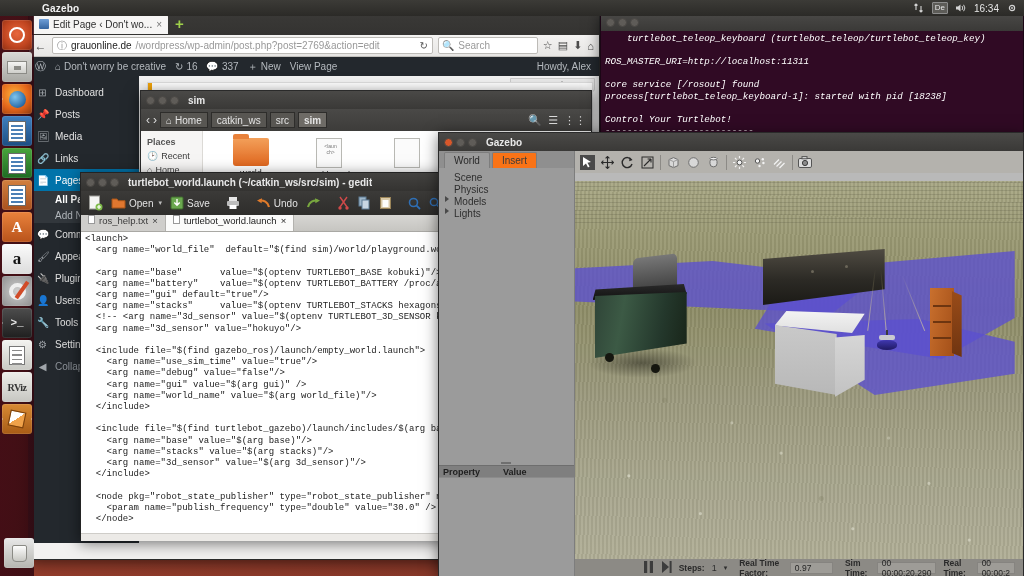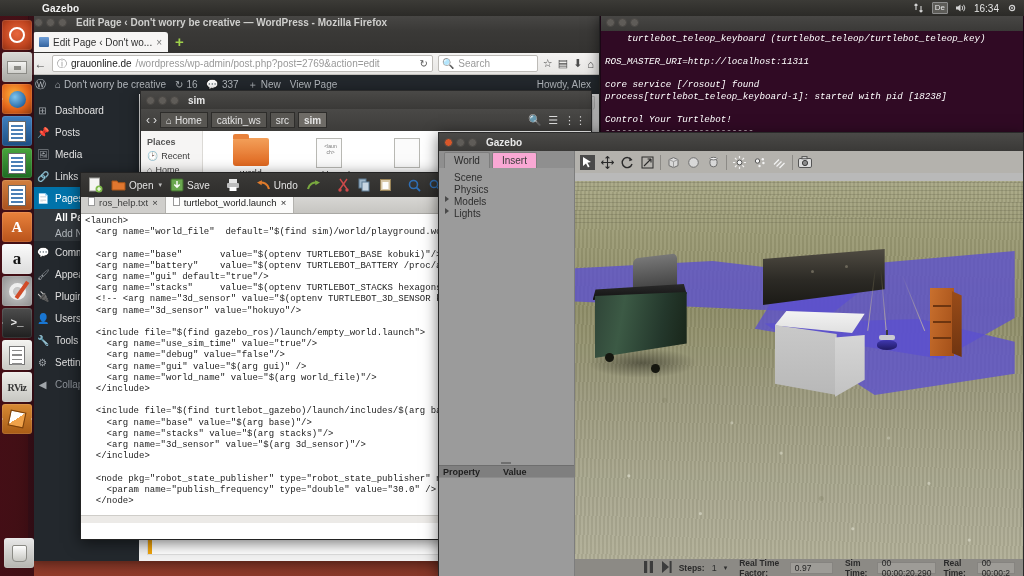--- a/index.html
+++ b/index.html
@@ -157,21 +157,21 @@
   #term-body { height:118px; padding:2px 4px; color:#ffffff; font-family:"Liberation Mono", monospace;
                font-size:9.2px; line-height:11.5px; white-space:pre; overflow:hidden;font-style:italic; }
 
   
   #gazebo { left:438px; top:132px; width:586px; height:444px; background:#9e9e9e; border:1px solid #2a2a2a; z-index:60; }
   #gazebo .titlebar{ background:linear-gradient(#4a4947,#3a3937); }
   #gz-body { display:flex; height:calc(444px - 18px); }
   #gz-left { width:146px; background:#9b9b9b; border-right:1px solid #7d7d7d; display:flex; flex-direction:column; }
   #gz-tabs { height:17px; display:flex; align-items:flex-end; padding-left:5px; background:#8f8f8f;}
   .gz-tab { height:16px; padding:0 9px; font-size:10px; color:#3b3b3b; display:flex; align-items:center;
-            background:#f9a8d4; border:1px solid #7d7d7d; border-bottom:none; border-radius:2px 2px 0 0; margin-right:2px;}
+            background:#f97316; border:1px solid #7d7d7d; border-bottom:none; border-radius:2px 2px 0 0; margin-right:2px;}
   .gz-tab.active { background:#9b9b9b; color:#2a2a2a; }
   #gz-tree { flex:1; background:#9b9b9b; padding:4px 0 0 0; }
   .gz-node { height:12px; display:flex; align-items:flex-start; gap:3px; padding-left:15px; font-size:10px; color:#2e2e2e;}
   .gz-node .arw{ width:0;height:0;border-top:3px solid transparent;border-bottom:3px solid transparent;
                  border-left:4px solid #4a4a4a; margin-left:-9px; margin-right:2px;}
   #gz-proptitle { height:12px; background:#7f7f7f; display:flex; align-items:center; font-size:9px;
                   font-weight:bold; color:#1f1f1f; border-top:1px solid #6e6e6e;}
   #gz-proptitle .c1{ width:64px; padding-left:4px;} #gz-proptitle .c2{}
   #gz-handle { height:5px; background:#9b9b9b; display:flex; align-items:center; justify-content:center;}
   #gz-handle i{ width:10px;height:2px;background:#6f6f6f; display:block;}
@@ -329,28 +329,20 @@
       </div>
     <div class="lnch ico-gazebo running focus">
         <span class="cube"></span>
       </div>
     <div class="lnch ico-trash" style="position:absolute;bottom:6px;left:2px;">
         <span class="can"></span>
       </div>
   </div>
 
   <div class="win" id="firefox">
-    <div class="titlebar">
-      <span class="btns">
-        <i class="btn-dot close"></i>
-        <i class="btn-dot"></i>
-        <i class="btn-dot"></i>
-      </span>
-      <span class="ttl">Edit Page ‹ Don't worry be creative — WordPress - Mozilla Firefox</span>
-    </div>
 
     <div id="ff-tabstrip">
       <div class="ff-tab">
         <span class="fav"></span>
         <span>Edit Page ‹ Don't wo...</span>
         <span class="x">×</span>
       </div>
       <span class="ff-newtab">+</span>
     </div>
 
@@ -511,20 +503,28 @@
         </div>
         <div class="nfile">
           <div class="doc"></div>
           <span>am</span>
         </div>
       </div>
     </div>
   </div>
 
   <div class="win" id="gedit">
+    <div class="titlebar">
+      <span class="btns">
+        <i class="btn-dot close"></i>
+        <i class="btn-dot"></i>
+        <i class="btn-dot"></i>
+      </span>
+      <span class="ttl">turtlebot_world.launch (~/catkin_ws/src/sim) - gedit</span>
+    </div>
     <div id="gd-toolbar">
       <span class="gd-t">
         <svg width="15" height="16" viewBox="0 0 15 16">
             <rect x="1.5" y="1" width="10" height="13" fill="#f4f4f2" stroke="#9a9a96"></rect>
             <circle cx="11" cy="12" r="3.5" fill="#7fbb4a"></circle>
             <path d="M11 10v4M9 12h4" stroke="#fff" stroke-width="1.2"></path>
           </svg>
       </span>
       <span class="gd-t">
         <svg width="15" height="14" viewBox="0 0 15 14">

